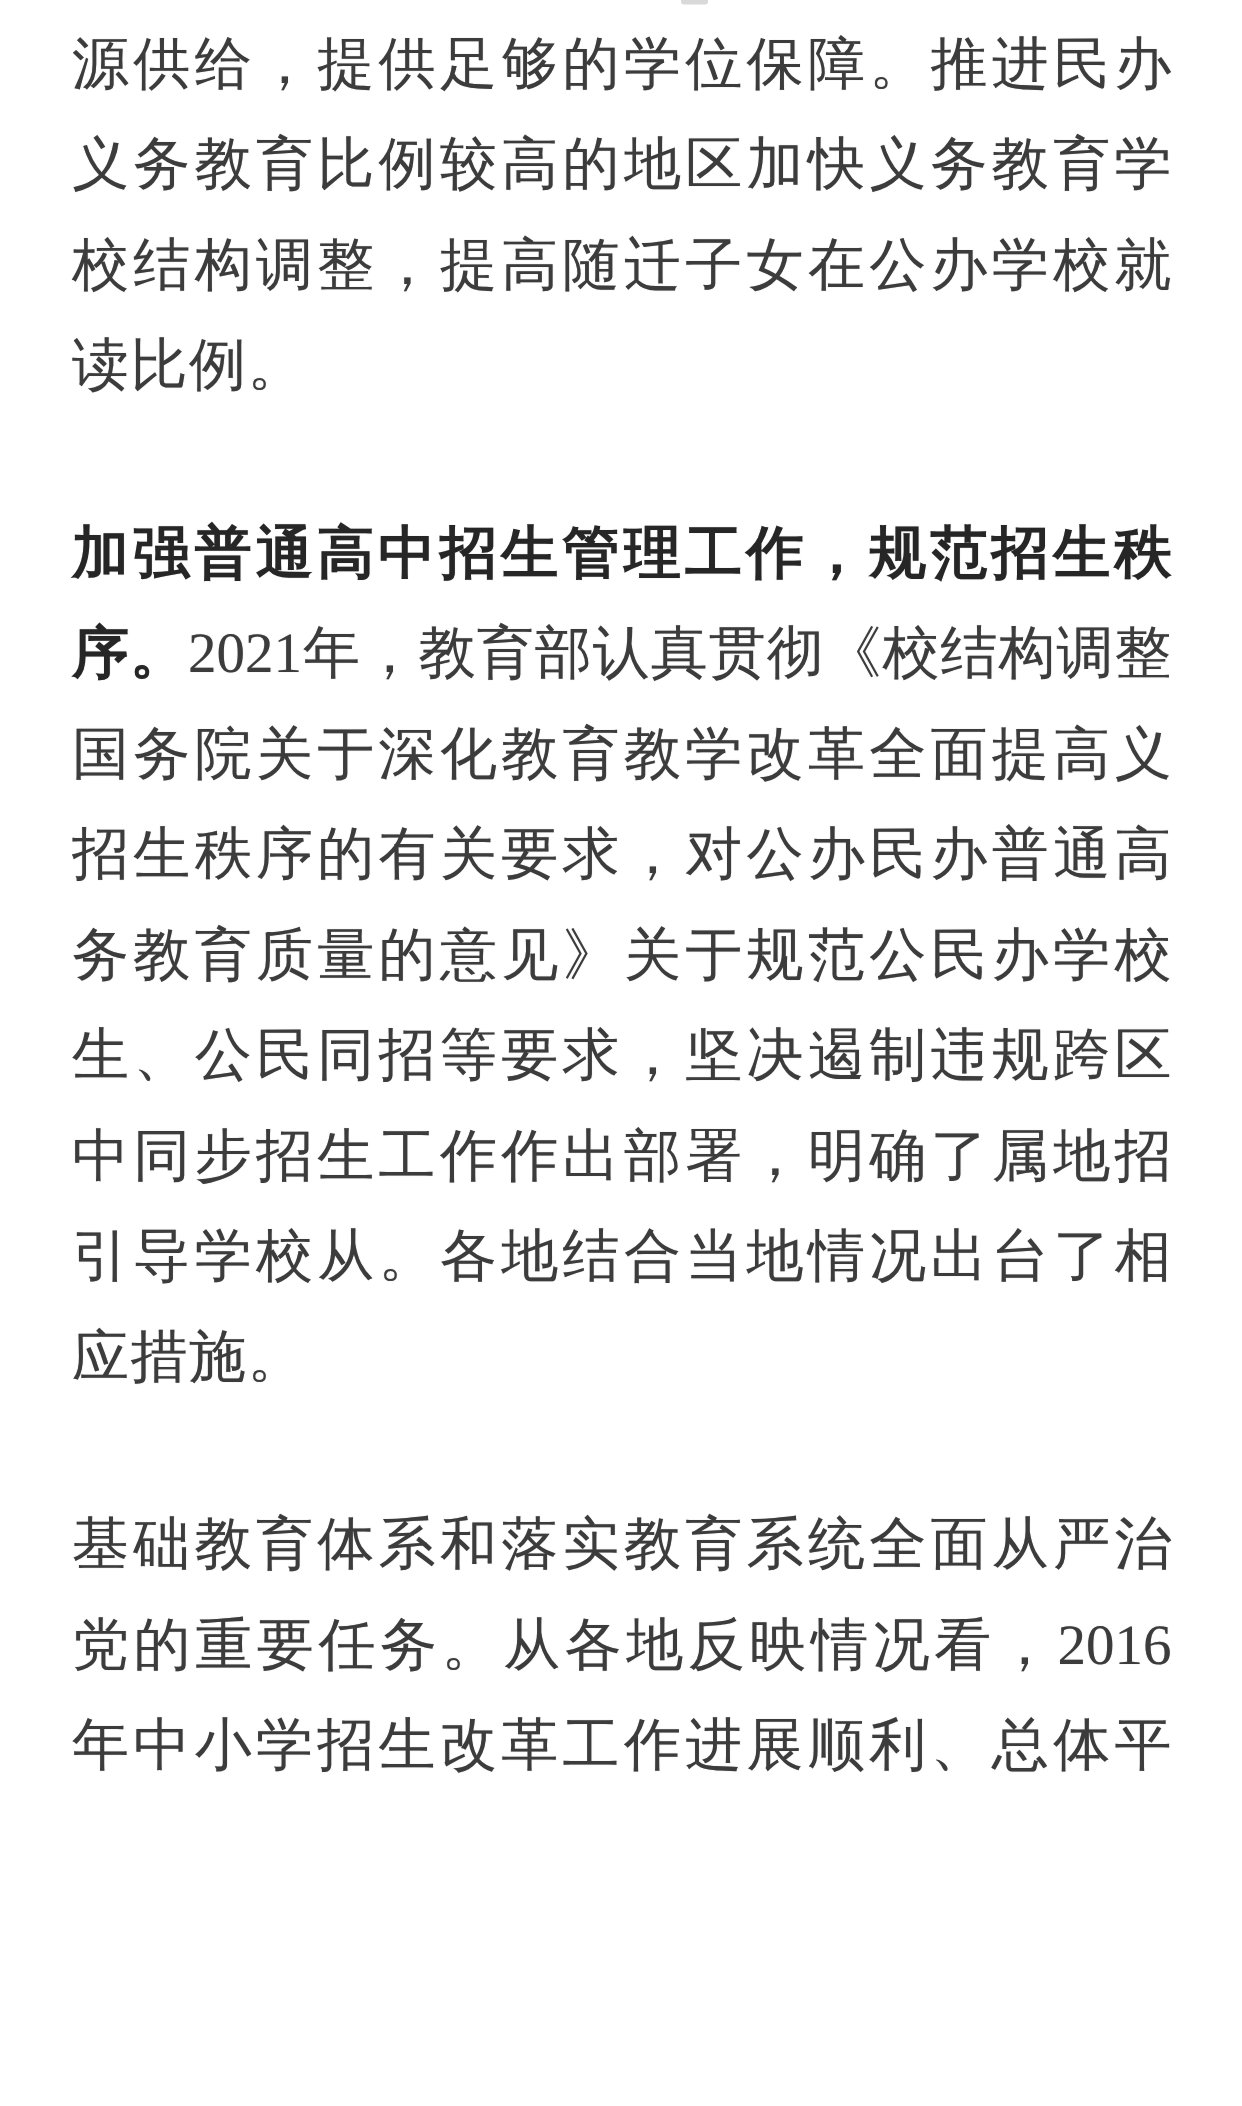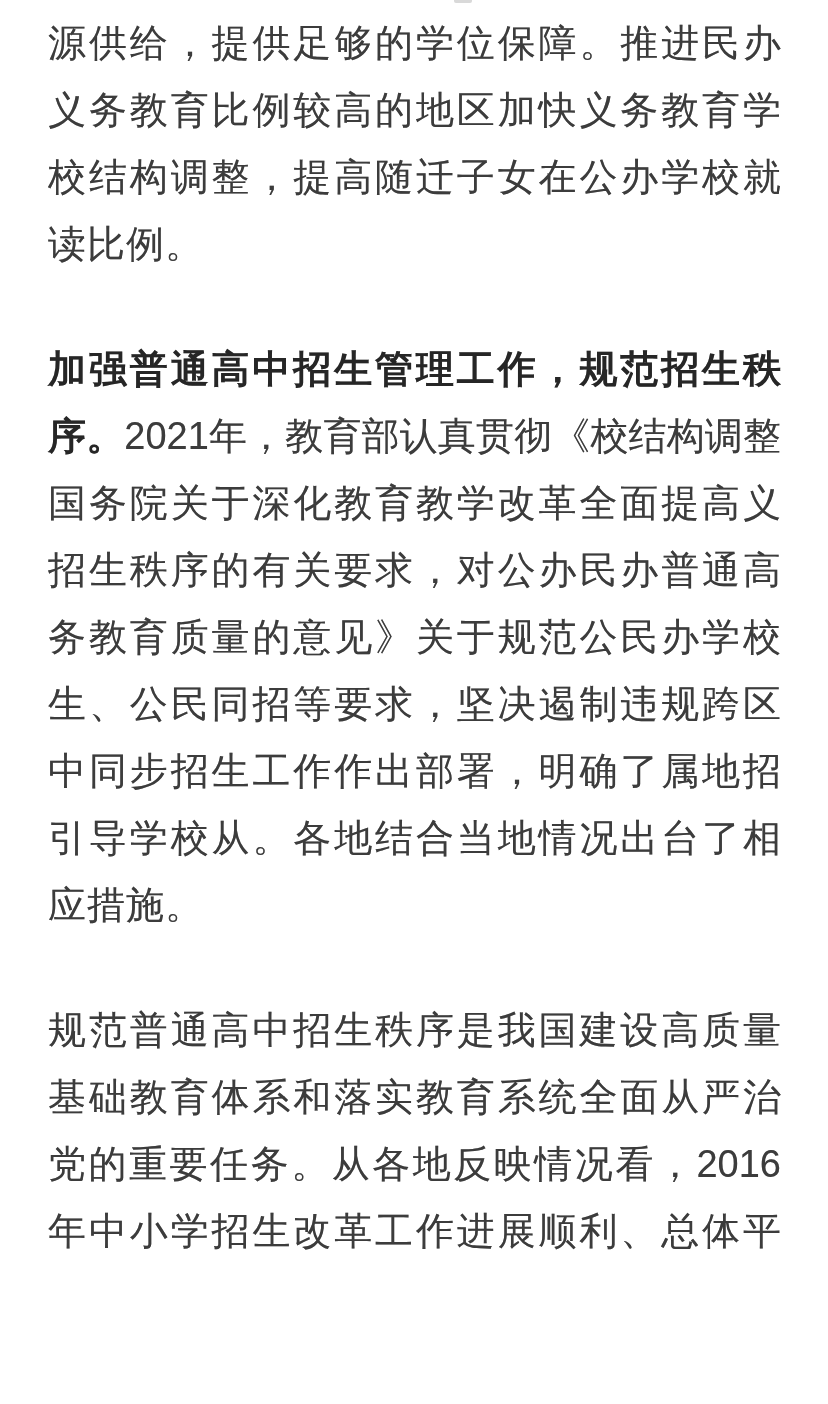--- a/index.html
+++ b/index.html
@@ -11,20 +11,21 @@
     width: 828px;
     height: 1404px;
     overflow: hidden;
     font-family: "Liberation Sans", sans-serif;
   }
   .page {
     position: relative;
     width: 828px;
     height: 1296px;
     background: var(--page-bg, #ffffff);
+    font-family: Liberation Serif, serif;
   }
   
   .top-fragment {
     position: absolute;
     left: 454px;
     top: 0;
     width: 18px;
     height: 3px;
     background: #d9d9d9;
     border-radius: 0 0 2px 2px;
@@ -74,19 +75,18 @@
         <div class="line"><span class="seg bold">序。</span><span class="seg">2021年，教育部认真贯彻《校结构调整</span></div>
         <div class="line"><span class="seg">国务院关于深化教育教学改革全面提高义</span></div>
         <div class="line"><span class="seg">招生秩序的有关要求，对公办民办普通高</span></div>
         <div class="line"><span class="seg">务教育质量的意见》关于规范公民办学校</span></div>
         <div class="line"><span class="seg">生、公民同招等要求，坚决遏制违规跨区</span></div>
         <div class="line"><span class="seg">中同步招生工作作出部署，明确了属地招</span></div>
         <div class="line"><span class="seg">引导学校从。各地结合当地情况出台了相</span></div>
         <div class="line last"><span class="seg">应措施。</span></div>
       </div>
       <div class="paragraph">
-        <div class="line"><span class="seg">规范普通高中招生秩序是我国建设高质量</span></div>
         <div class="line"><span class="seg">基础教育体系和落实教育系统全面从严治</span></div>
         <div class="line"><span class="seg">党的重要任务。从各地反映情况看，2016</span></div>
         <div class="line"><span class="seg">年中小学招生改革工作进展顺利、总体平</span></div>
       </div>
     </main>
 </div>
 
 </body></html>

